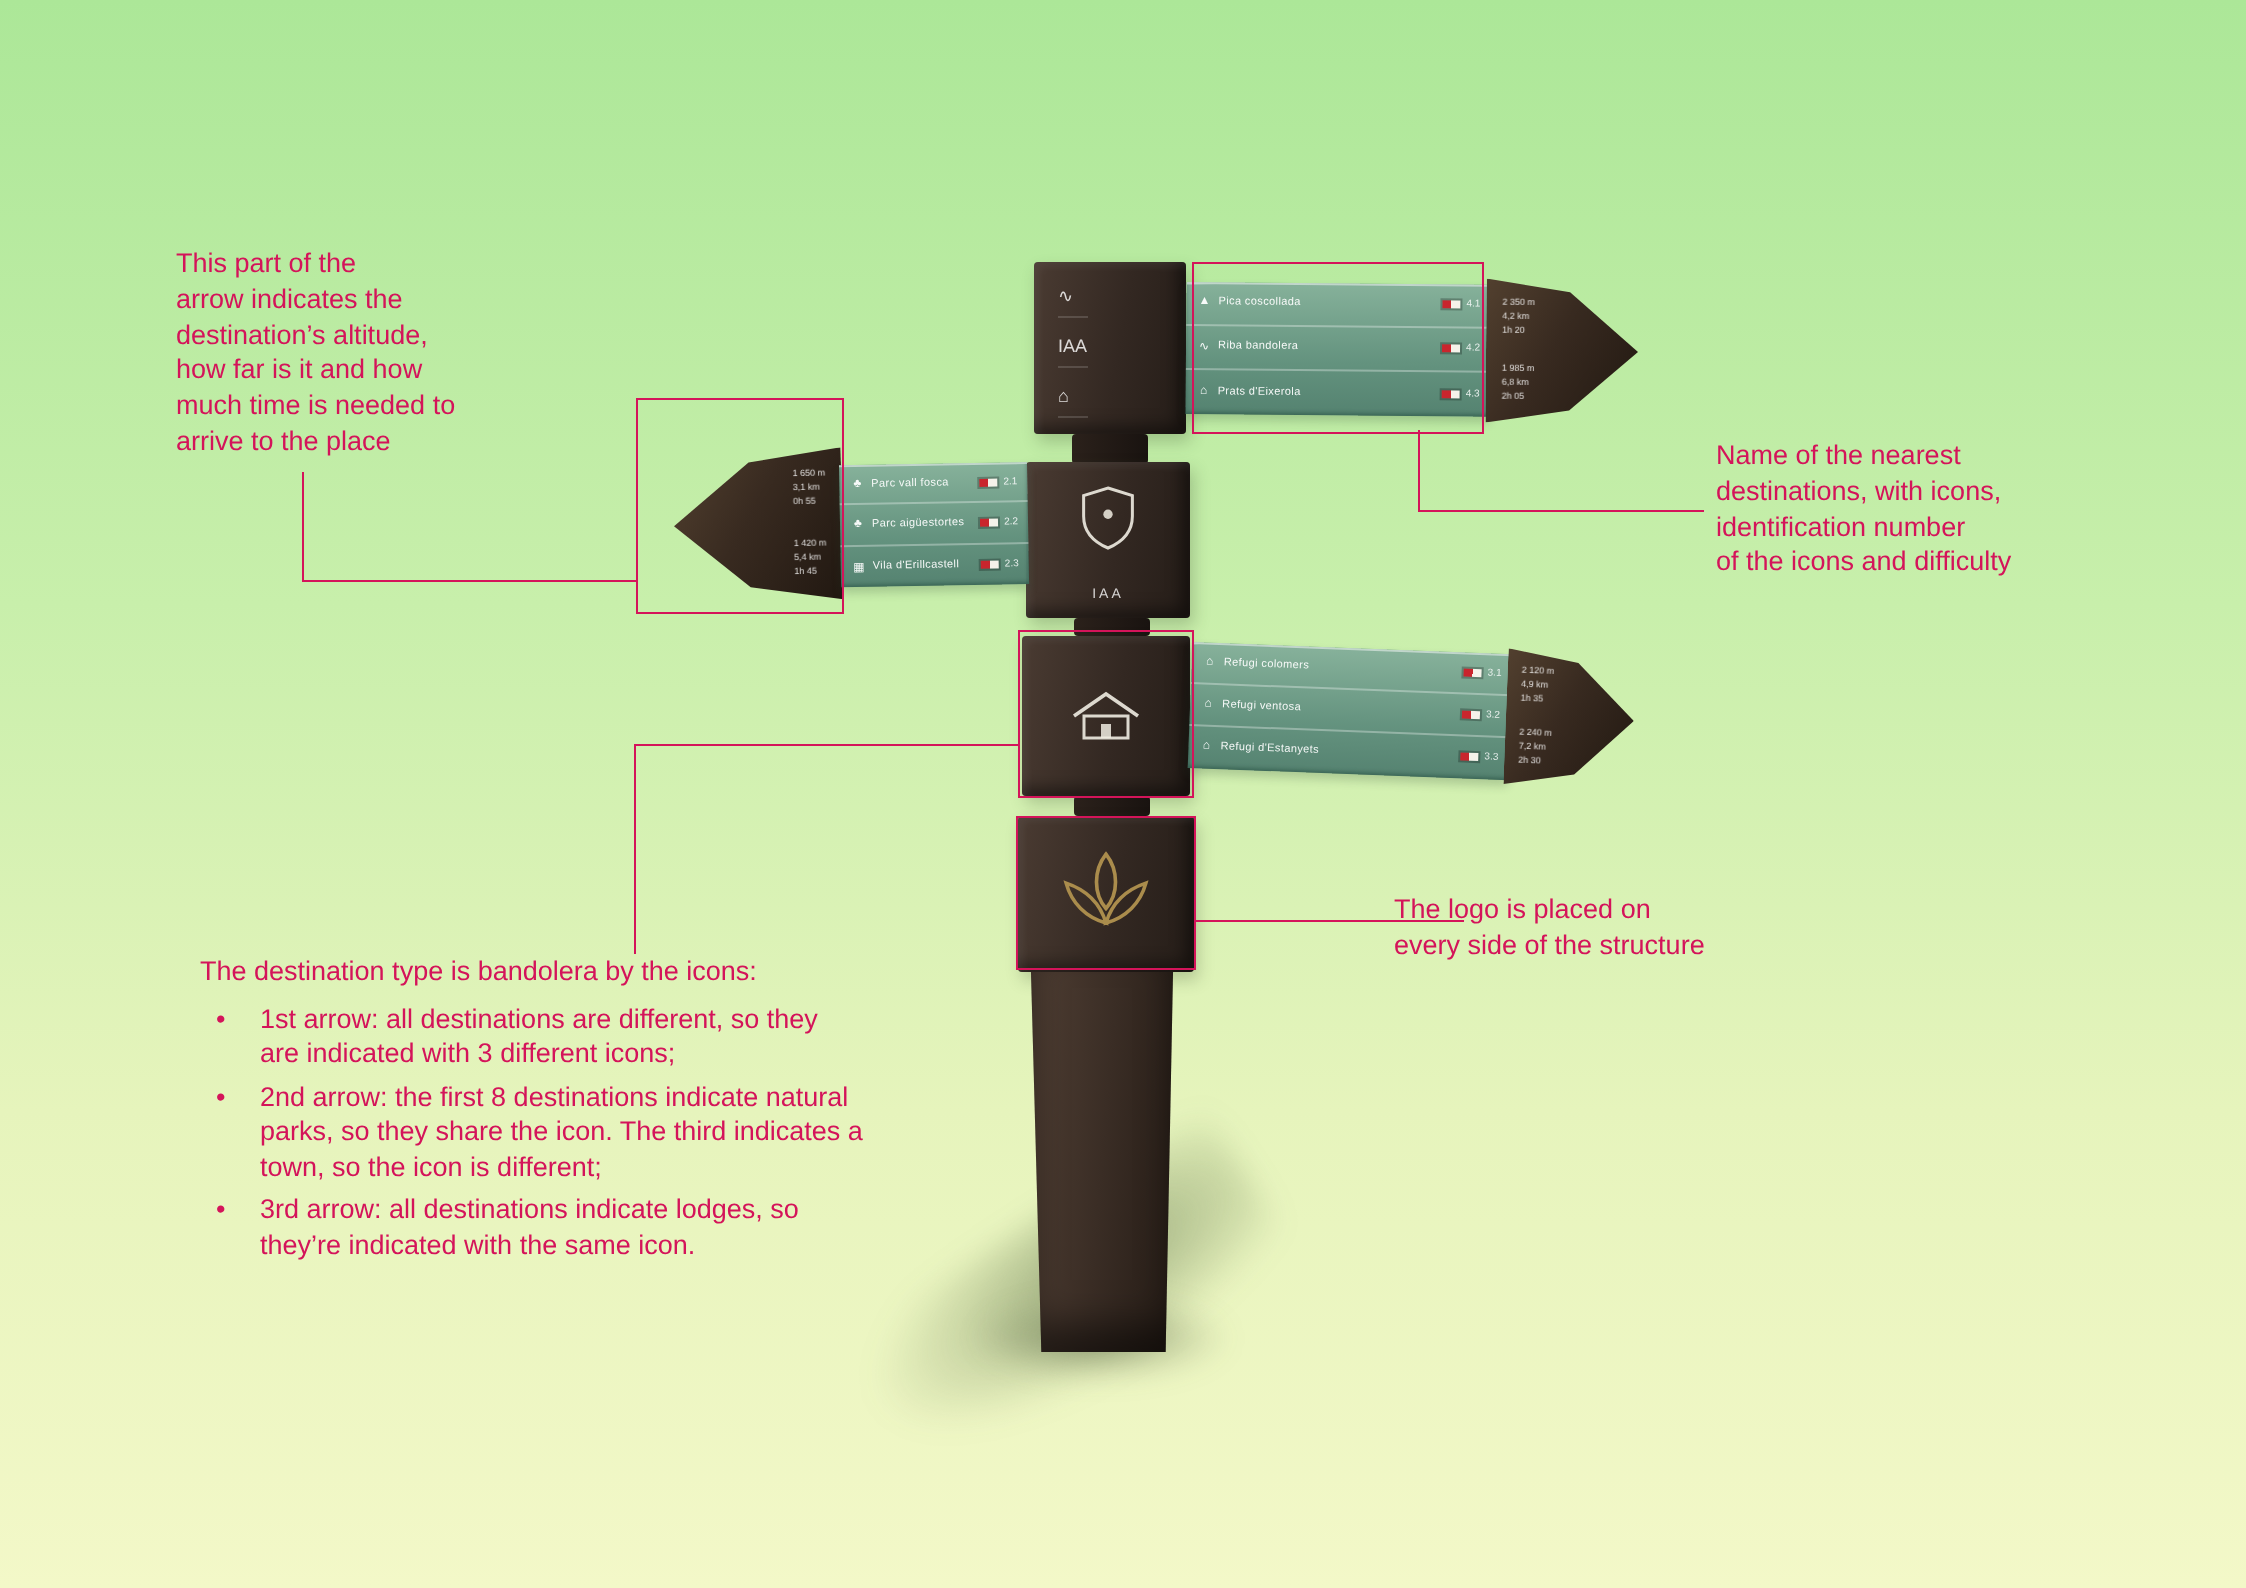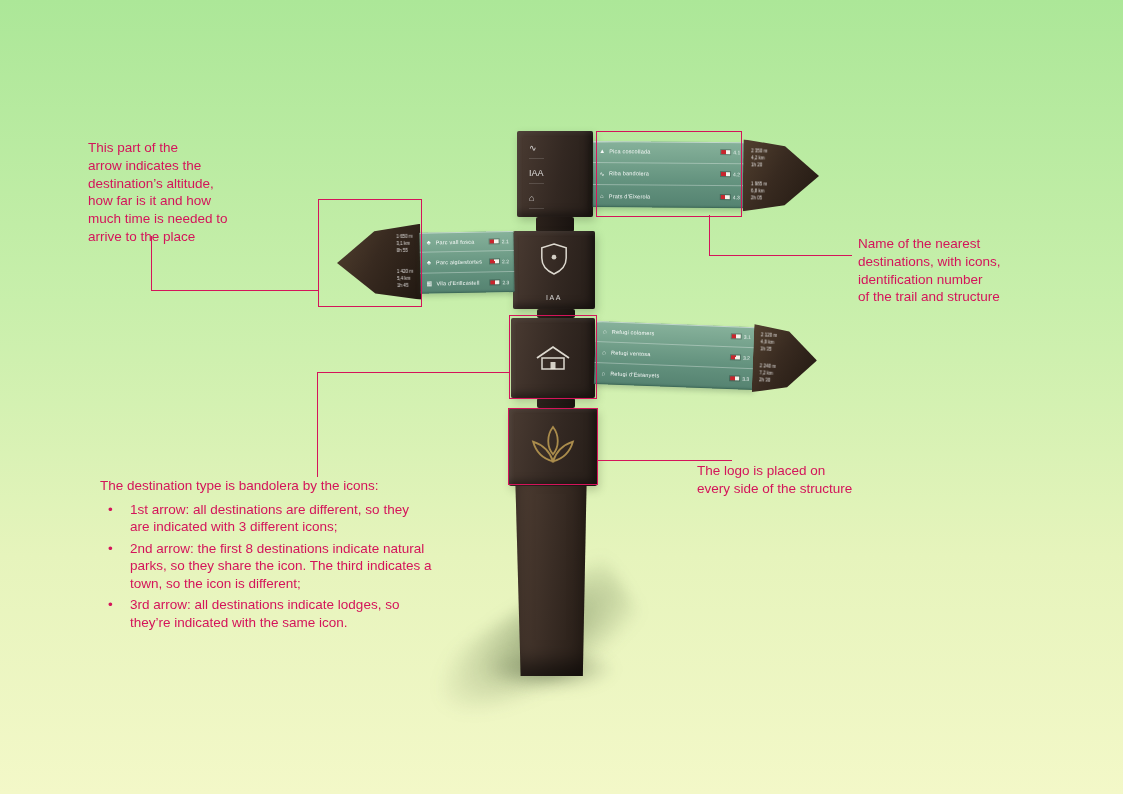--- a/index.html
+++ b/index.html
@@ -3,21 +3,21 @@
 <meta charset="utf-8">
 <style>
   :root { --accent:#d4145a; }
   html,body { margin:0; padding:0; }
   .canvas {
     position:relative; width:1123px; height:794px; overflow:hidden;
     background:linear-gradient(180deg,#ace798 0%,#c8efab 38%,#e6f4bc 70%,#f3f8c8 100%);
     font-family:"Liberation Sans",sans-serif;
   }
   
-  .ann { position:absolute; color:var(--accent); font-size:13.5px; line-height:1.32; white-space:pre-line;margin-top:16px; }
+  .ann { position:absolute; color:var(--accent); font-size:13.5px; line-height:1.32; white-space:pre-line; }
   .rbox { position:absolute; border:1px solid var(--accent); }
   .hline { position:absolute; height:1px; background:var(--accent); }
   .vline { position:absolute; width:1px; background:var(--accent); }
   .icons-block { position:absolute; left:100px; top:477px; width:372px; color:var(--accent); font-size:13.5px; line-height:1.3; }
   .icons-block ul { margin:6px 0 0 0; padding:0 0 0 30px; list-style:none; }
   .icons-block li { position:relative; margin-bottom:4px; white-space:pre-line; }
   .icons-block li:before { content:"\2022"; position:absolute; left:-22px; top:0; }
   
   .cube { position:absolute; border-radius:2px;
     background:linear-gradient(100deg,#4a3b32 0%,#332822 55%,#251d18 100%);
@@ -211,21 +211,21 @@
   <div class="vline" style="left:151px;top:236px;height:54px;"></div>
   <div class="hline" style="left:151px;top:290px;width:167px;"></div>
   <div class="rbox" style="left:318px;top:199px;width:102px;height:106px;"></div>
 
   <div class="rbox" style="left:596px;top:131px;width:144px;height:84px;"></div>
   <div class="vline" style="left:709px;top:215px;height:40px;"></div>
   <div class="hline" style="left:709px;top:255px;width:143px;"></div>
   <div class="ann" style="left:858px;top:219px;width:175px;">Name of the nearest
 destinations, with icons,
 identification number
-of the trail and structure</div>
+of the icons and difficulty</div>
 
   <div class="rbox" style="left:509px;top:315px;width:86px;height:82px;"></div>
   <div class="rbox" style="left:508px;top:408px;width:88px;height:75px;"></div>
   <div class="hline" style="left:598px;top:460px;width:134px;"></div>
   <div class="ann" style="left:697px;top:446px;width:190px;">The logo is placed on
 every side of the structure</div>
 
   <div class="hline" style="left:317px;top:372px;width:192px;"></div>
   <div class="vline" style="left:317px;top:372px;height:105px;"></div>
 

